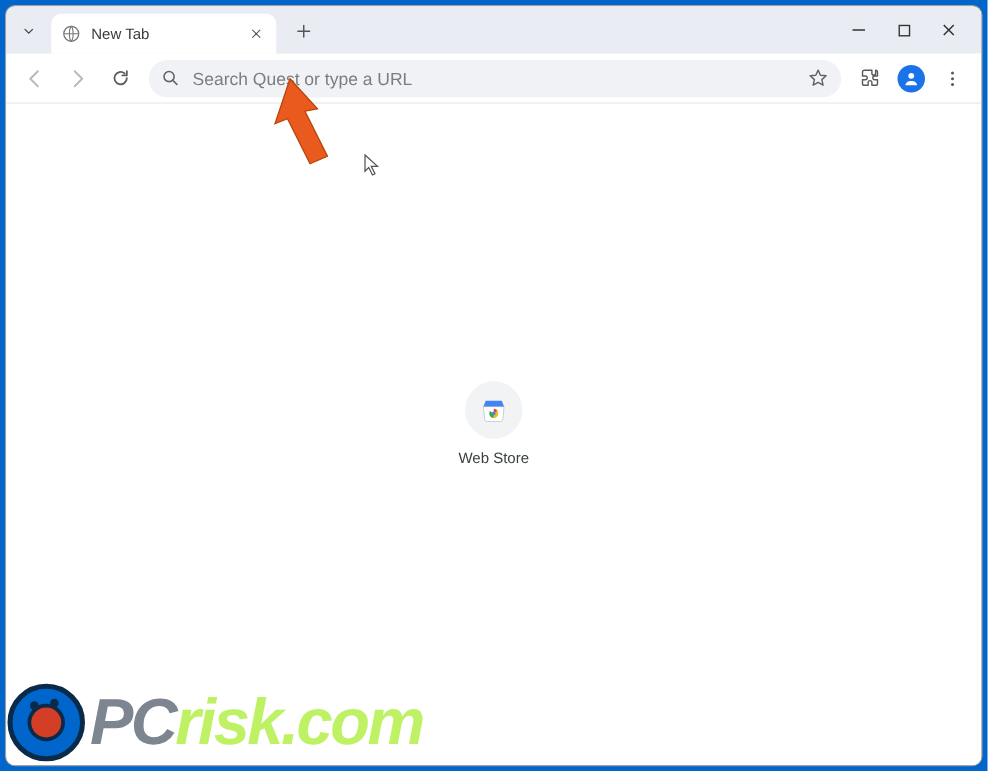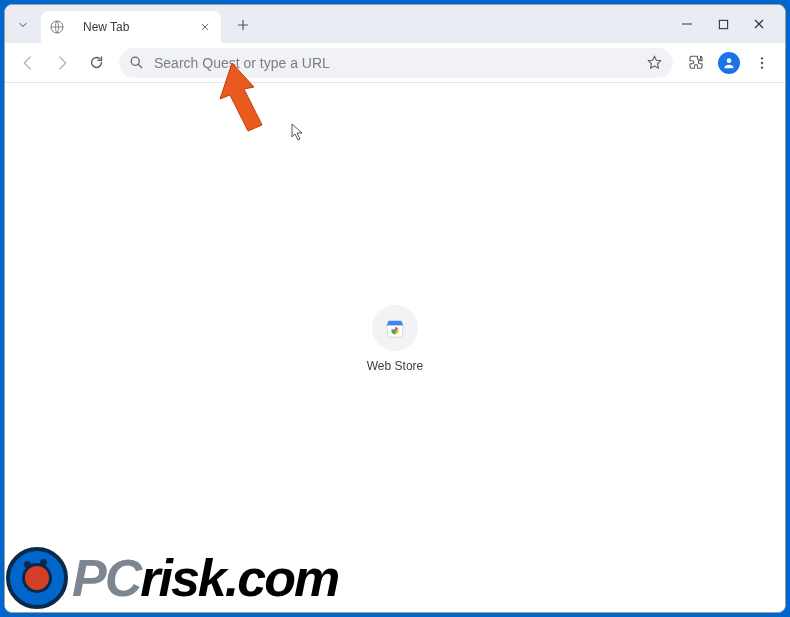--- a/index.html
+++ b/index.html
@@ -44,21 +44,21 @@
     color: #444;
   }
   .tab {
     height: 32px;
     min-width: 180px;
     background: #fff;
     border-radius: 8px 8px 0 0;
     display: flex;
     align-items: center;
     padding: 0 8px;
-    gap: 18px;
+    gap: 8px;
     position: relative;
   }
   .tab .favicon {
     width: 16px; height: 16px;
     display: flex; align-items: center; justify-content: center;
     color: #777;
   }
   .tab .tab-title { flex: 1; font-size: 12px; color: #3a3a3a; }
   .tab .tab-close {
     width: 16px; height: 16px;
@@ -198,21 +198,21 @@
   .wm-bullseye .d2 { top: 8px; left: 30px; }
   .wm-text {
     font-family: Arial, sans-serif;
     font-size: 52px;
     font-style: italic;
     font-weight: 600;
     letter-spacing: -2px;
     color: #7d8590;
     white-space: nowrap;
   }
-  .wm-text .dim { color: #000000; }
+  .wm-text .dim { color: #bef264; }
   svg { display: block; }
 </style>
 </head>
 <body>
 
 <div class="window">
 
   <div class="titlebar">
     <div class="tab-dropdown">
       <svg width="12" height="12" viewBox="0 0 24 24">

